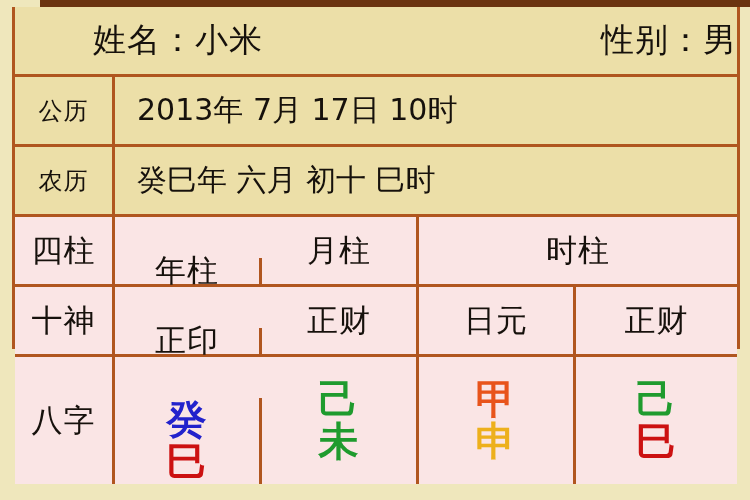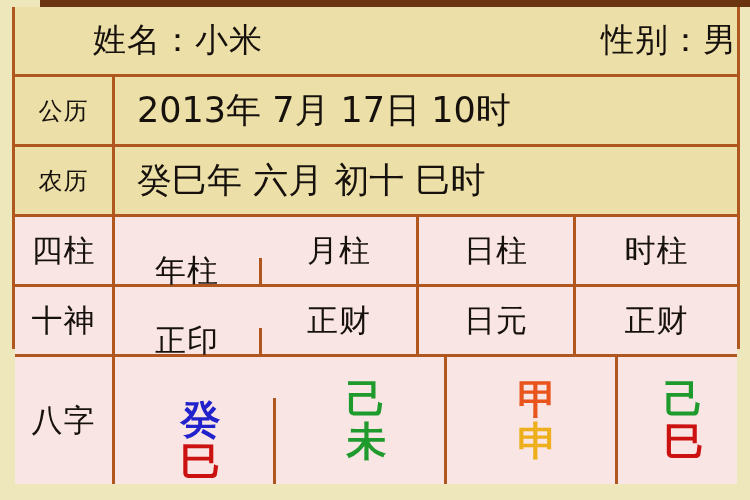--- a/index.html
+++ b/index.html
@@ -27,21 +27,21 @@
     border-top:none;
     background:#f2e9c4;
   }
 
   .row{
     display:flex;
     box-sizing:border-box;
     border-bottom:3px solid #b0561f;
     width:100%;
   }
-  .row:last-child{border-bottom:none;gap:14px;}
+  .row:last-child{border-bottom:none;}
 
   .tan{background:#ecdfa8;}
   .pink{background:#fae5e5;}
 
   .cell{
     box-sizing:border-box;
     display:flex;
     align-items:center;
     justify-content:center;
     border-right:3px solid #b0561f;
@@ -70,21 +70,21 @@
   
   .r-std{height:70px;}
   .lbl{
     flex:0 0 100px;
     font-size:24px;
   }
   .wide{
     flex:1;
     justify-content:flex-start;
     padding-left:22px;
-    font-size:35px;
+    font-size:30px;
     letter-spacing:0px;
   }
 
   
   .c1{flex:0 0 100px;}
   .c2{flex:0 0 147px;margin-top:41px;}
   .c3{flex:0 0 157px;}
   .c4{flex:0 0 157px;}
   .c5{flex:1;}
 
@@ -124,21 +124,20 @@
 
   <div class="row r-std tan">
     <div class="cell lbl">农历</div>
     <div class="cell wide">癸巳年 六月 初十 巳时</div>
   </div>
 
   <div class="row r-std pink">
     <div class="cell c1">四柱</div>
     <div class="cell c2">年柱</div>
     <div class="cell c3">月柱</div>
-    <div class="cell c4">日柱</div>
     <div class="cell c5">时柱</div>
   </div>
 
   <div class="row r-std pink">
     <div class="cell c1">十神</div>
     <div class="cell c2">正印</div>
     <div class="cell c3">正财</div>
     <div class="cell c4">日元</div>
     <div class="cell c5">正财</div>
   </div>

